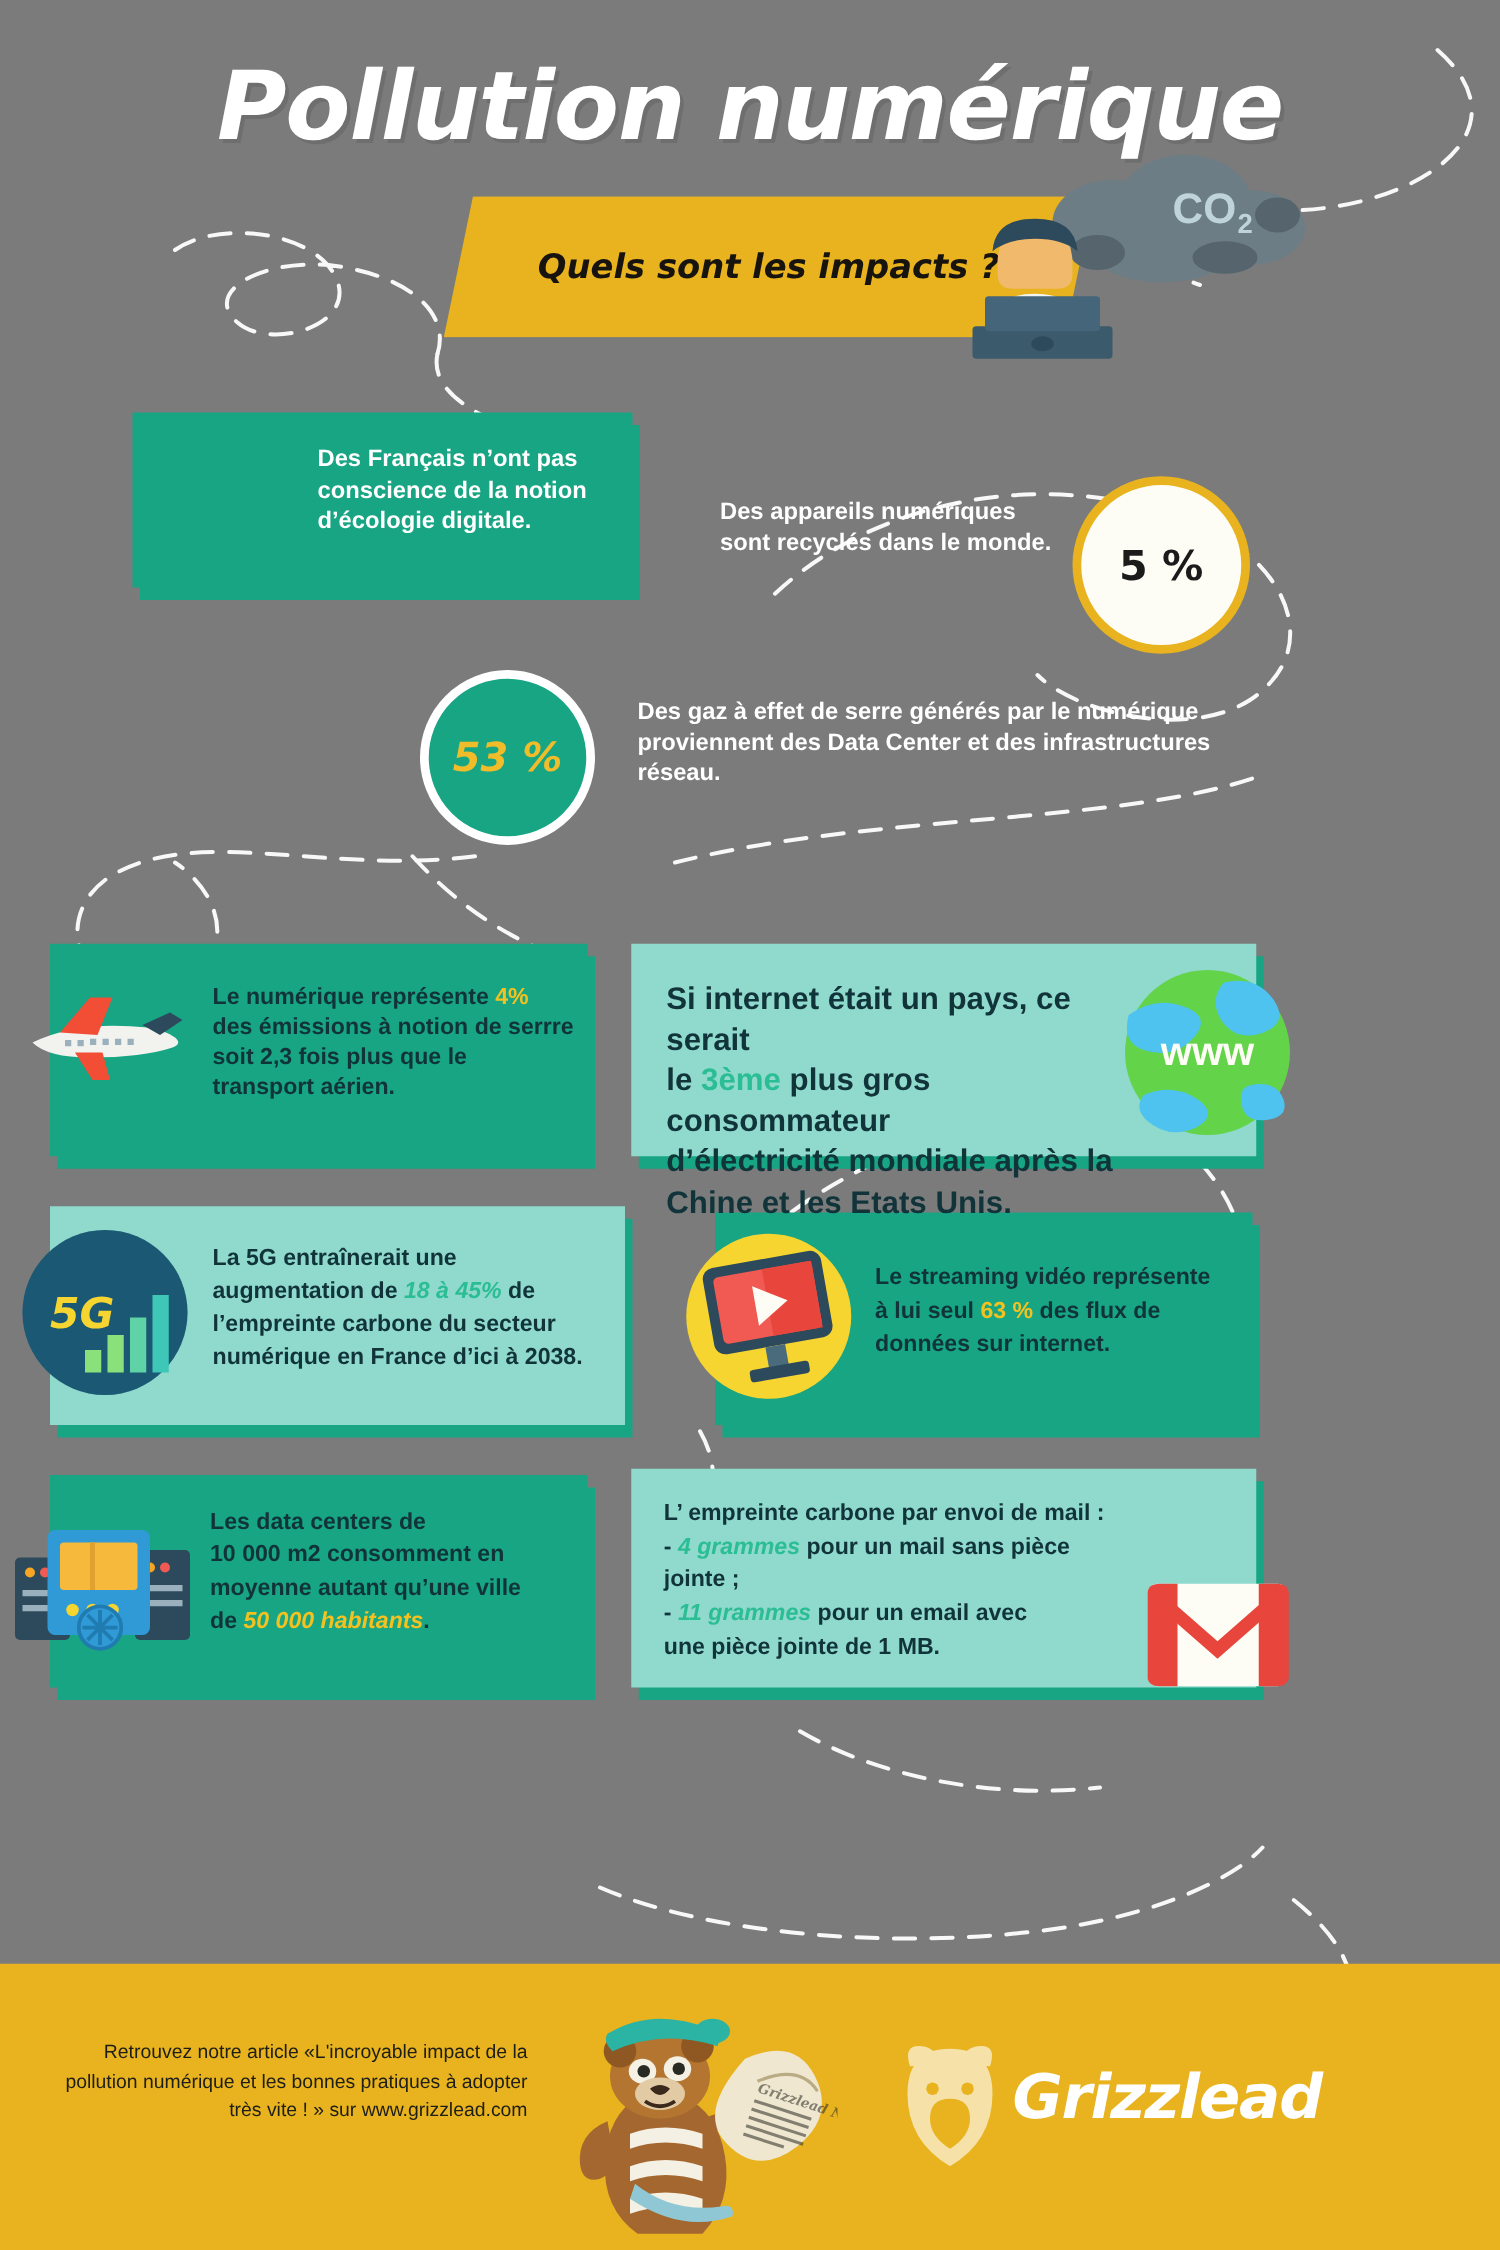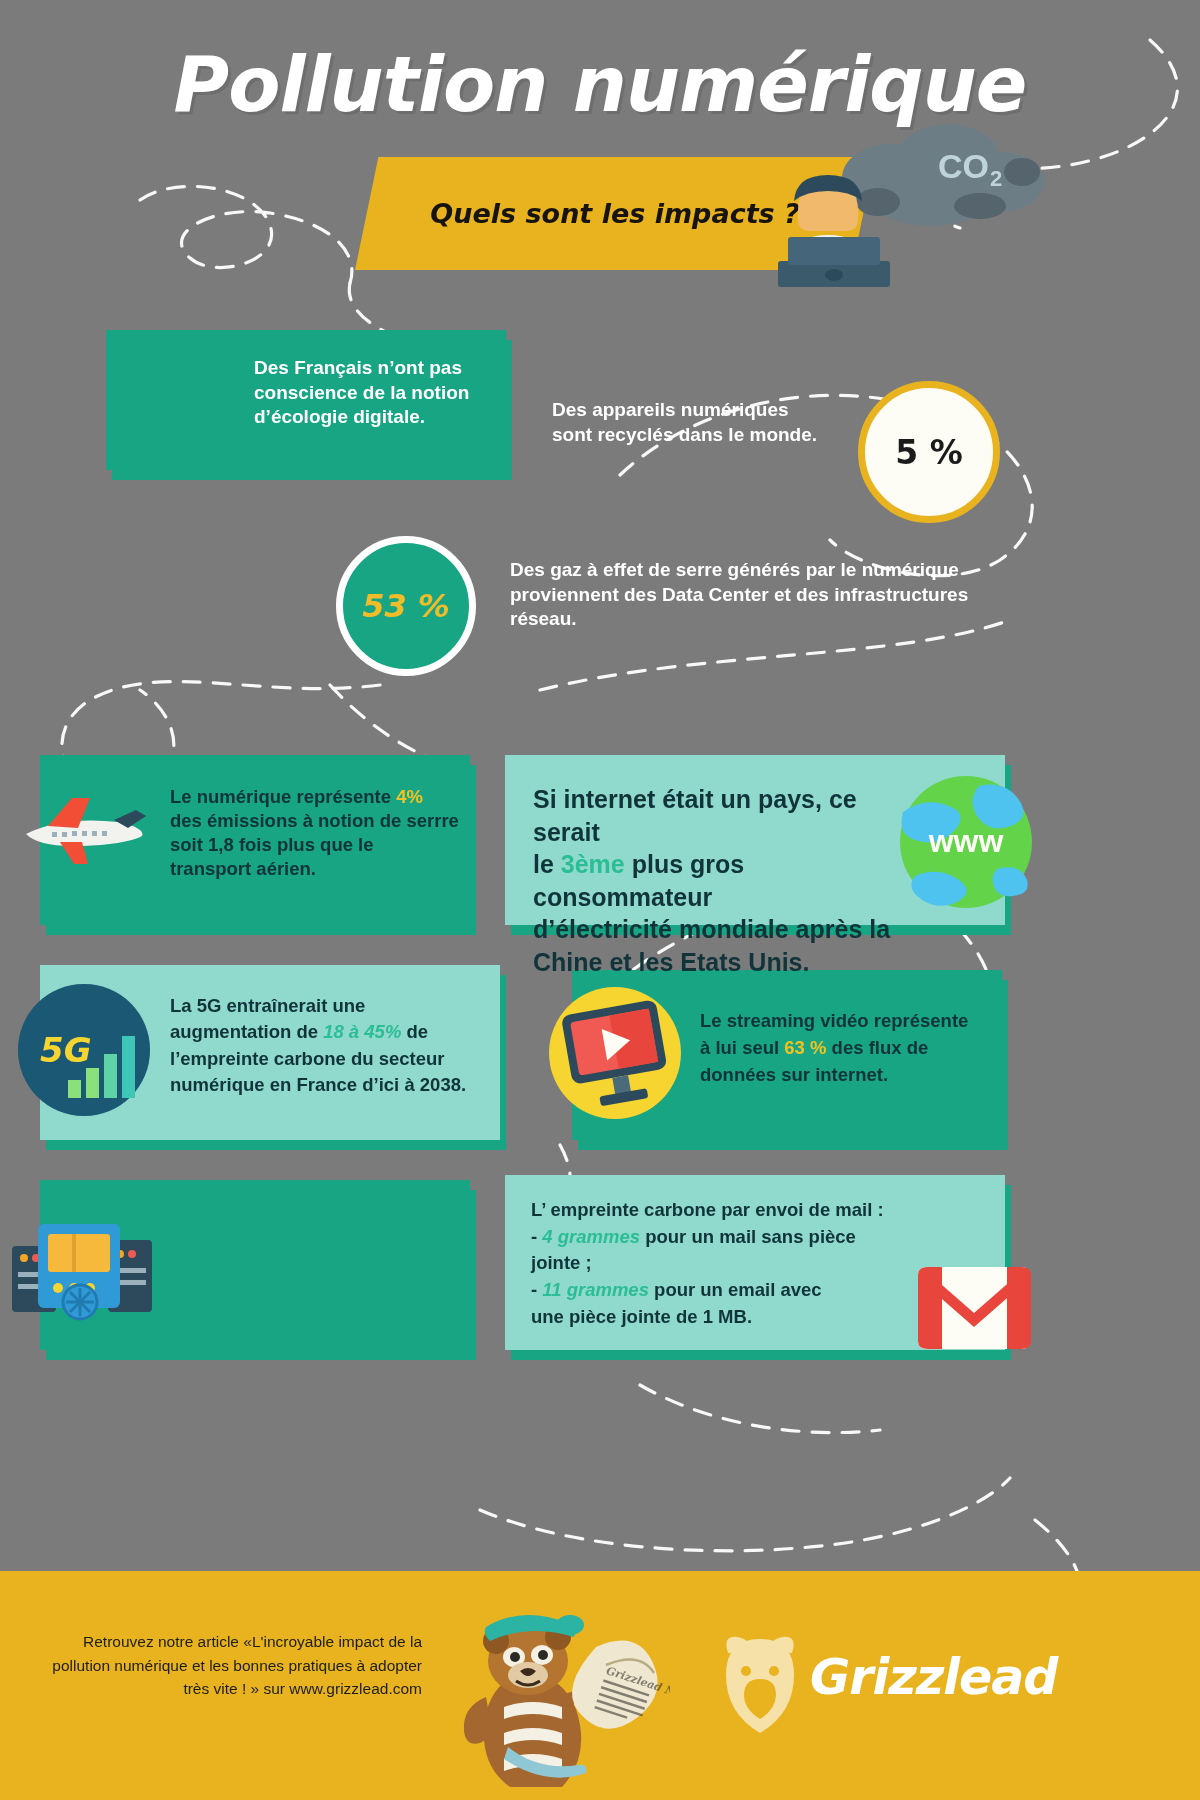--- a/index.html
+++ b/index.html
@@ -147,37 +147,37 @@
     <rect x="18" y="72" width="92" height="28" rx="3" fill="#44657a"></rect>
     <ellipse cx="64" cy="110" rx="9" ry="6" fill="#2d4a5c"></ellipse>
   </svg>
 
   <div class="box" style="left:106px; top:330px; width:400px; height:140px;">
     <div class="shadow"></div>
     <div class="body bg-dark"></div>
     <div class="content btxt t-white" style="position:absolute; left:148px; top:26px; width:230px; font-size:19px;">Des Français n’ont pas conscience de la notion d’écologie digitale.</div>
   </div>
 
-  <div class="btxt t-white abs" style="left:552px; top:398px; width:270px; font-size:19px;">Des appareils numériques sont recyclés dans le monde.</div>
+  <div class="btxt t-white abs" style="left:576px; top:398px; width:270px; font-size:19px;">Des appareils numériques sont recyclés dans le monde.</div>
   <div class="stat-circle c-white" style="left:858px; top:381px; width:142px; height:142px; font-size:33px;">
     <span>5 %</span>
   </div>
 
   <div class="stat-circle c-green" style="left:336px; top:536px; width:140px; height:140px; font-size:32px;">
     <span>53 %</span>
   </div>
   <div class="btxt t-white abs" style="left:510px; top:558px; width:505px; font-size:19px;">Des gaz à effet de serre générés par le numérique proviennent des Data Center et des infrastructures réseau.</div>
 
   <div class="box" style="left:40px; top:755px; width:430px; height:170px;">
     <div class="shadow"></div>
     <div class="body bg-dark"></div>
     <div class="content btxt t-dark" style="position:absolute; left:130px; top:30px; width:300px; font-size:18.5px;">
       <span>Le numérique représente </span><span class="hl-yellow">4%</span><br>
       <span>des émissions à notion de serrre</span><br>
-      <span>soit 1,8 fois plus que le</span><br>
+      <span>soit 2,3 fois plus que le</span><br>
       <span>transport aérien.</span>
     </div>
   </div>
   <svg class="abs" style="left:8px; top:782px; width:150px; height:95px; z-index:5;" viewBox="0 0 150 95">
     <path d="M18 52 q36 -18 92 -12 q14 2 22 8 q6 5 -2 8 q-24 8 -66 8 q-34 0 -46 -12 z" fill="#f2f3ee"></path>
     <path d="M40 44 l24 -28 l18 0 l-12 30 z" fill="#f24e36"></path>
     <path d="M52 60 l14 22 l14 0 l-6 -22 z" fill="#f24e36"></path>
     <path d="M106 38 l22 -10 l10 6 l-18 12 z" fill="#2d4a5c"></path>
     <g fill="#9bb0bd">
       <rect x="44" y="50" width="5" height="5"></rect>
@@ -247,20 +247,26 @@
       <rect x="70" y="32" width="40" height="54" fill="#e8453c"></rect>
       <path d="M60 44 l26 16 l-26 16 z" fill="#fdfdf6"></path>
       <rect x="62" y="94" width="16" height="18" fill="#4a6b7c"></rect>
       <rect x="46" y="110" width="48" height="10" rx="3" fill="#2d4a5c"></rect>
     </g>
   </svg>
 
   <div class="box" style="left:40px; top:1180px; width:430px; height:170px;">
     <div class="shadow"></div>
     <div class="body bg-dark"></div>
+    <div class="content btxt t-dark" style="position:absolute; left:128px; top:24px; width:305px; font-size:18.5px; line-height:1.42;">
+      <span>Les data centers de</span><br>
+      <span>10 000 m2 consomment en</span><br>
+      <span>moyenne  autant qu’une ville</span><br>
+      <span>de </span><span class="hl-yellow hl-italic">50 000 habitants</span><span>.</span>
+    </div>
   </div>
   <svg class="abs" style="left:12px; top:1198px; width:140px; height:135px; z-index:5;" viewBox="0 0 140 135">
     <rect x="0" y="48" width="44" height="66" rx="4" fill="#2d4a5c"></rect>
     <rect x="96" y="42" width="44" height="72" rx="4" fill="#2d4a5c"></rect>
     <g fill="#f6a623">
         <circle cx="12" cy="60" r="4"></circle>
         <circle cx="108" cy="56" r="4"></circle>
       </g>
     <g fill="#f05a52">
         <circle cx="24" cy="60" r="4"></circle>

